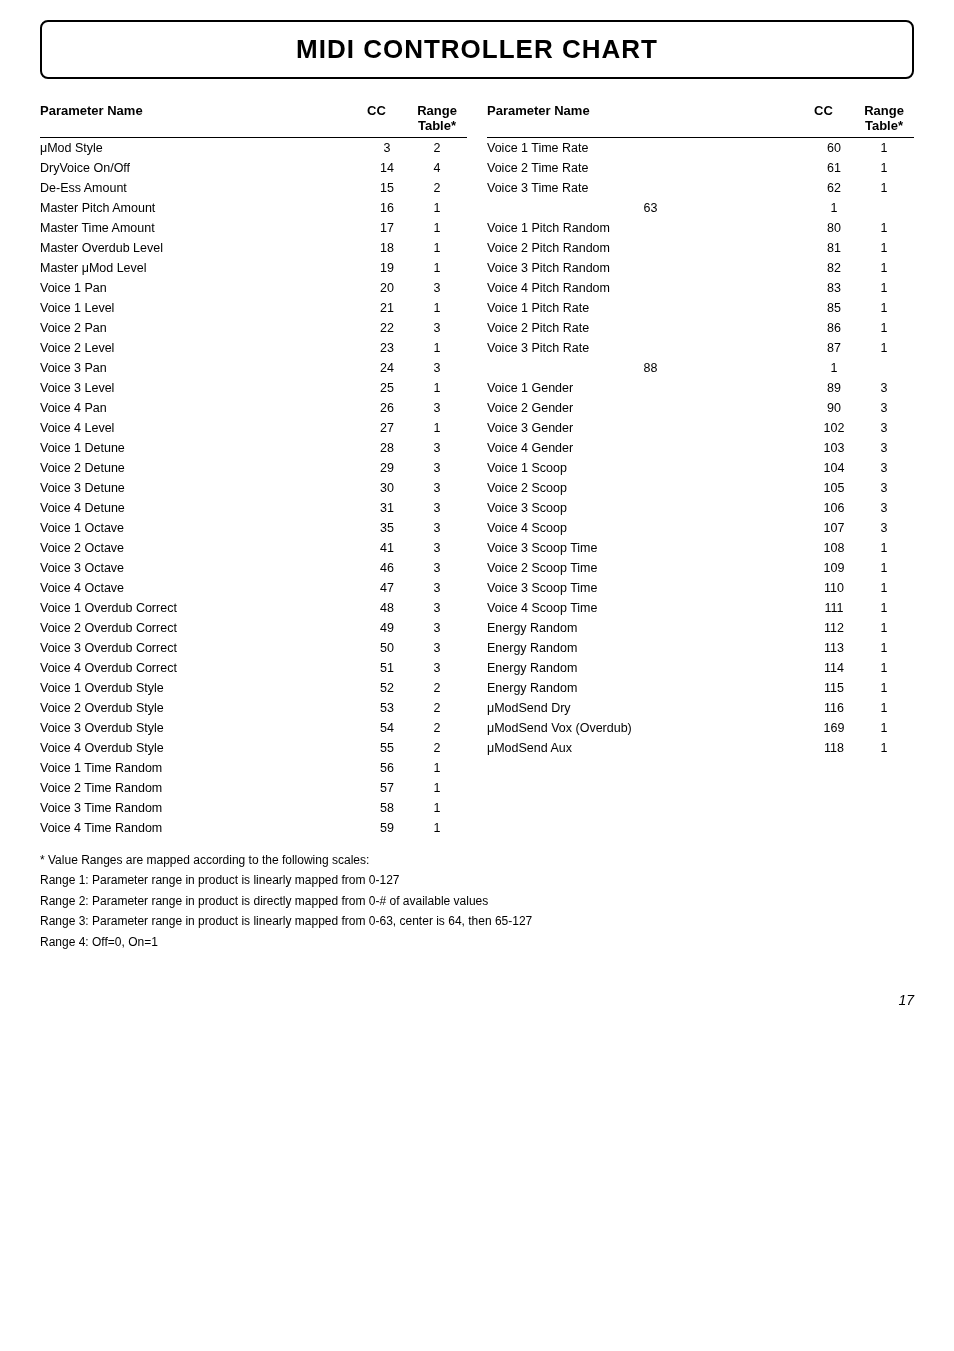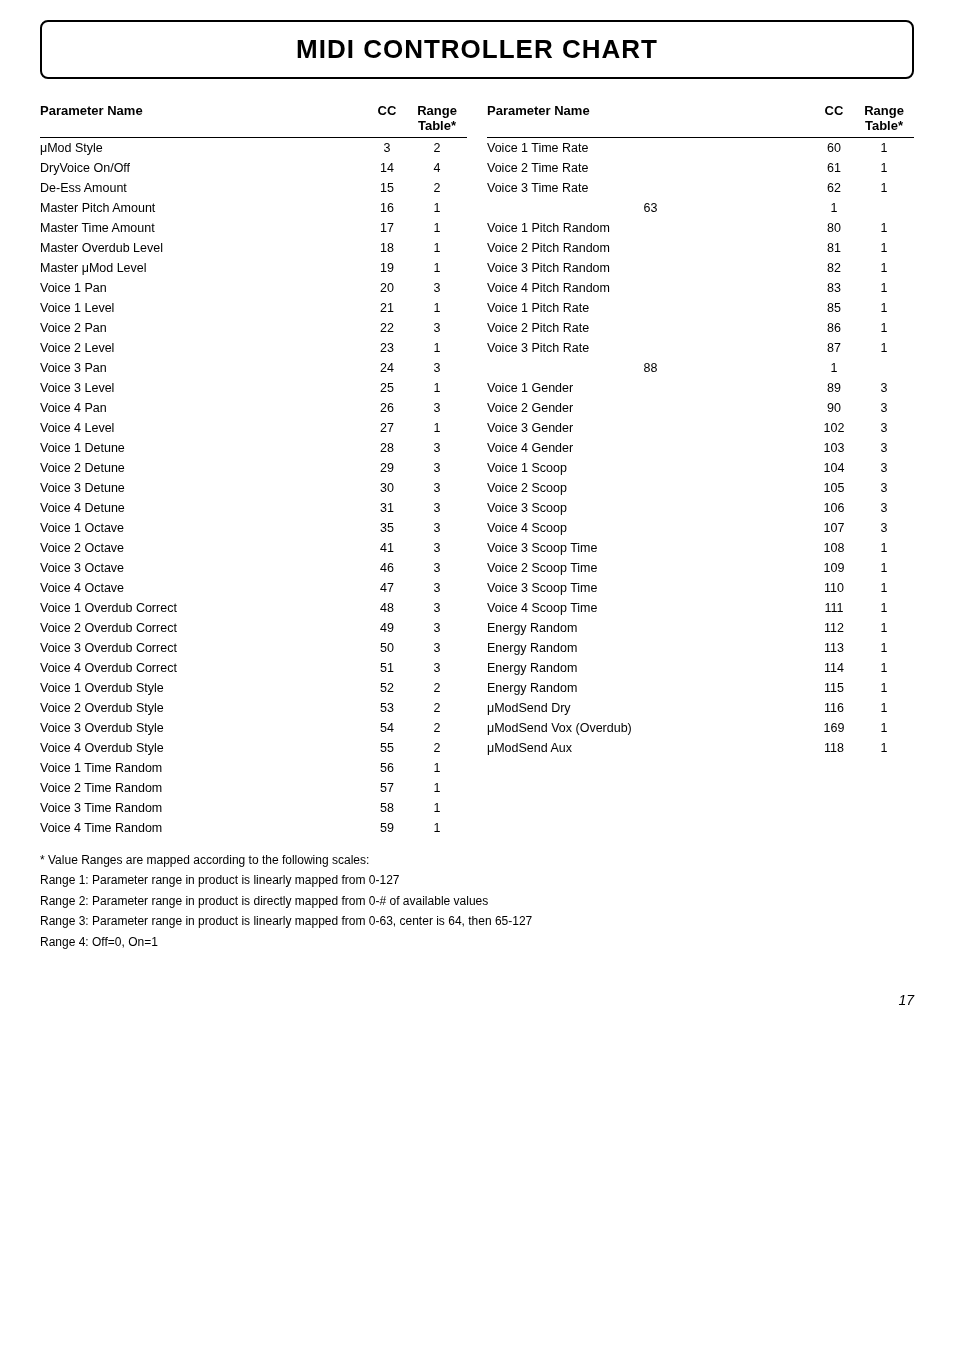--- a/index.html
+++ b/index.html
@@ -36,21 +36,21 @@
       display: grid;
       grid-template-columns: 1fr 40px 60px;
       gap: 0;
       border-bottom: 1px solid #000;
       padding-bottom: 4px;
     }
     .col-header span {
       font-weight: bold;
       font-size: 13px;
     }
-    .col-header .cc-h { text-align: center; }
+    .col-header .cc-h { }
     .col-header .range-h { text-align: center; }
     .data-row {
       display: grid;
       grid-template-columns: 1fr 40px 60px;
       line-height: 1.6;
     }
     .data-row .param { font-size: 12.5px; }
     .data-row .cc-val { text-align: center; font-size: 12.5px; }
     .data-row .range-val { text-align: center; font-size: 12.5px; }
     .footnotes {

